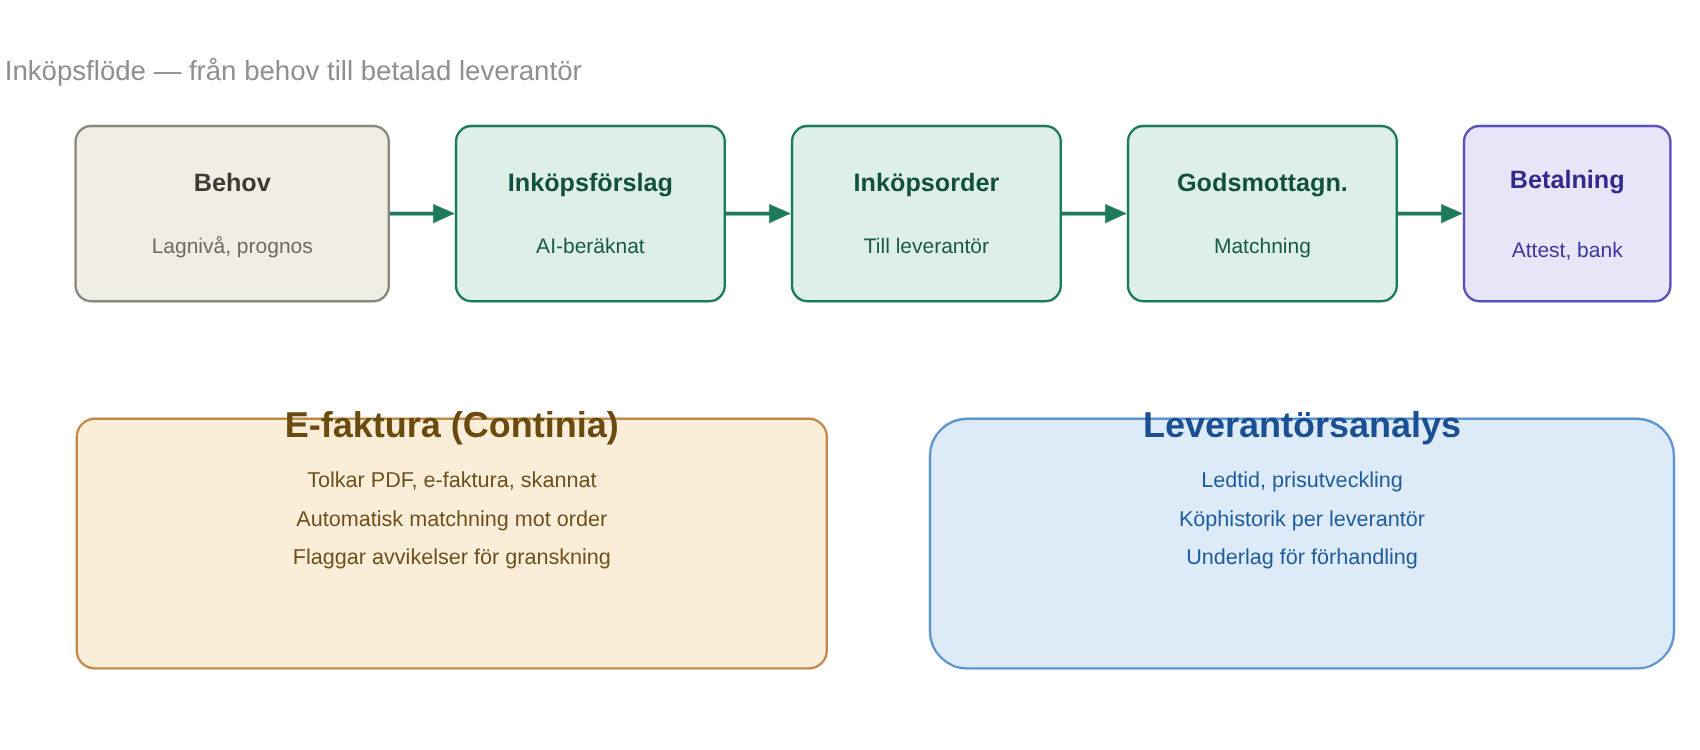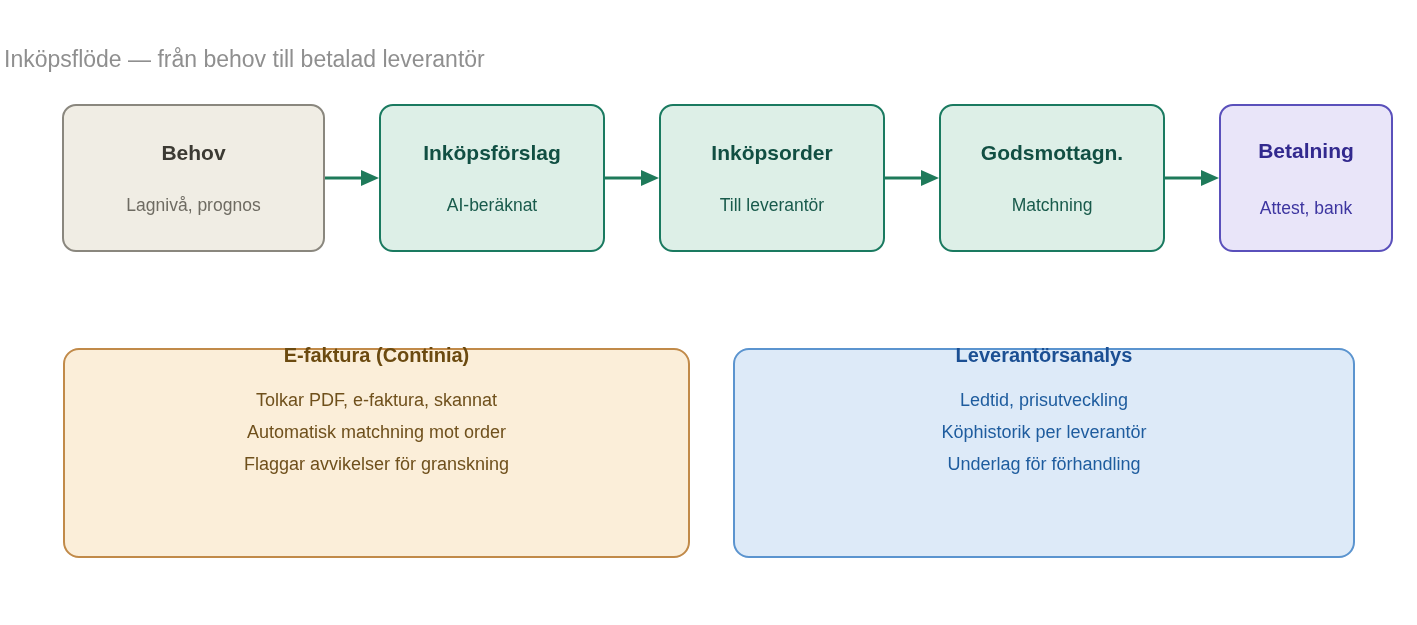--- a/index.html
+++ b/index.html
@@ -82,32 +82,33 @@
     border-radius: 16px;
     border: 2px solid;
   }
   .panel-orange {
     left: 63px;
     width: 627px;
     background: var(--panel-orange-fill, #fbeed9);
     border-color: var(--panel-orange-border, #c18a49);
   }
   .panel-blue {
-    left: 733px;
+    left: 774px;
     width: 622px;
     background: var(--panel-blue-fill, #ddeaf8);
     border-color: var(--panel-blue-border, #5b94cf);
+    border-radius: 32px;
   }
   .panel-title {
     position: absolute;
     top: -10px;
     left: 0;
     right: 0;
     text-align: center;
-    font-size: 20px;
+    font-size: 30px;
     font-weight: bold;
     line-height: 30px;
   }
   .panel-orange .panel-title { color: var(--panel-orange-title, #6b4a10); }
   .panel-blue   .panel-title { color: var(--panel-blue-title, #1b4f93); }
   .panel-body {
     padding-top: 34px;
     text-align: center;
     font-size: 18px;
     line-height: 32px;

